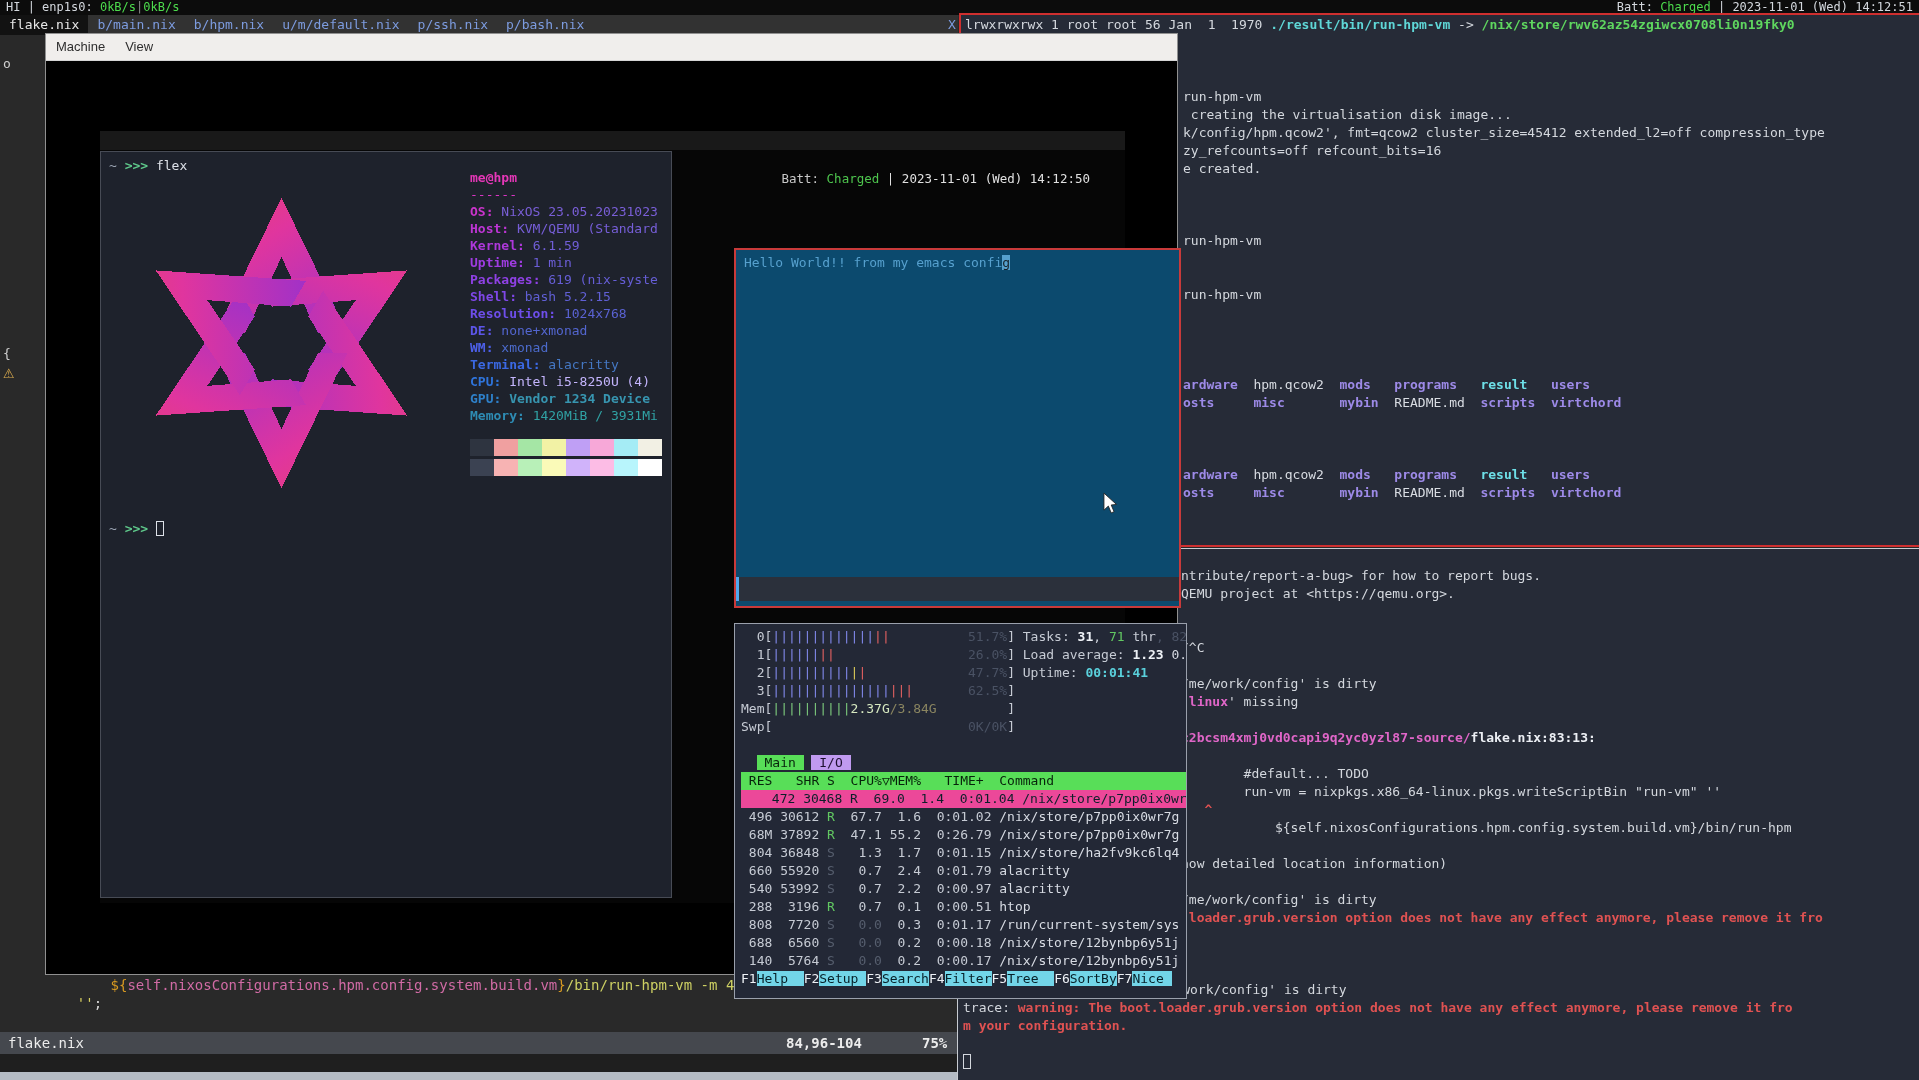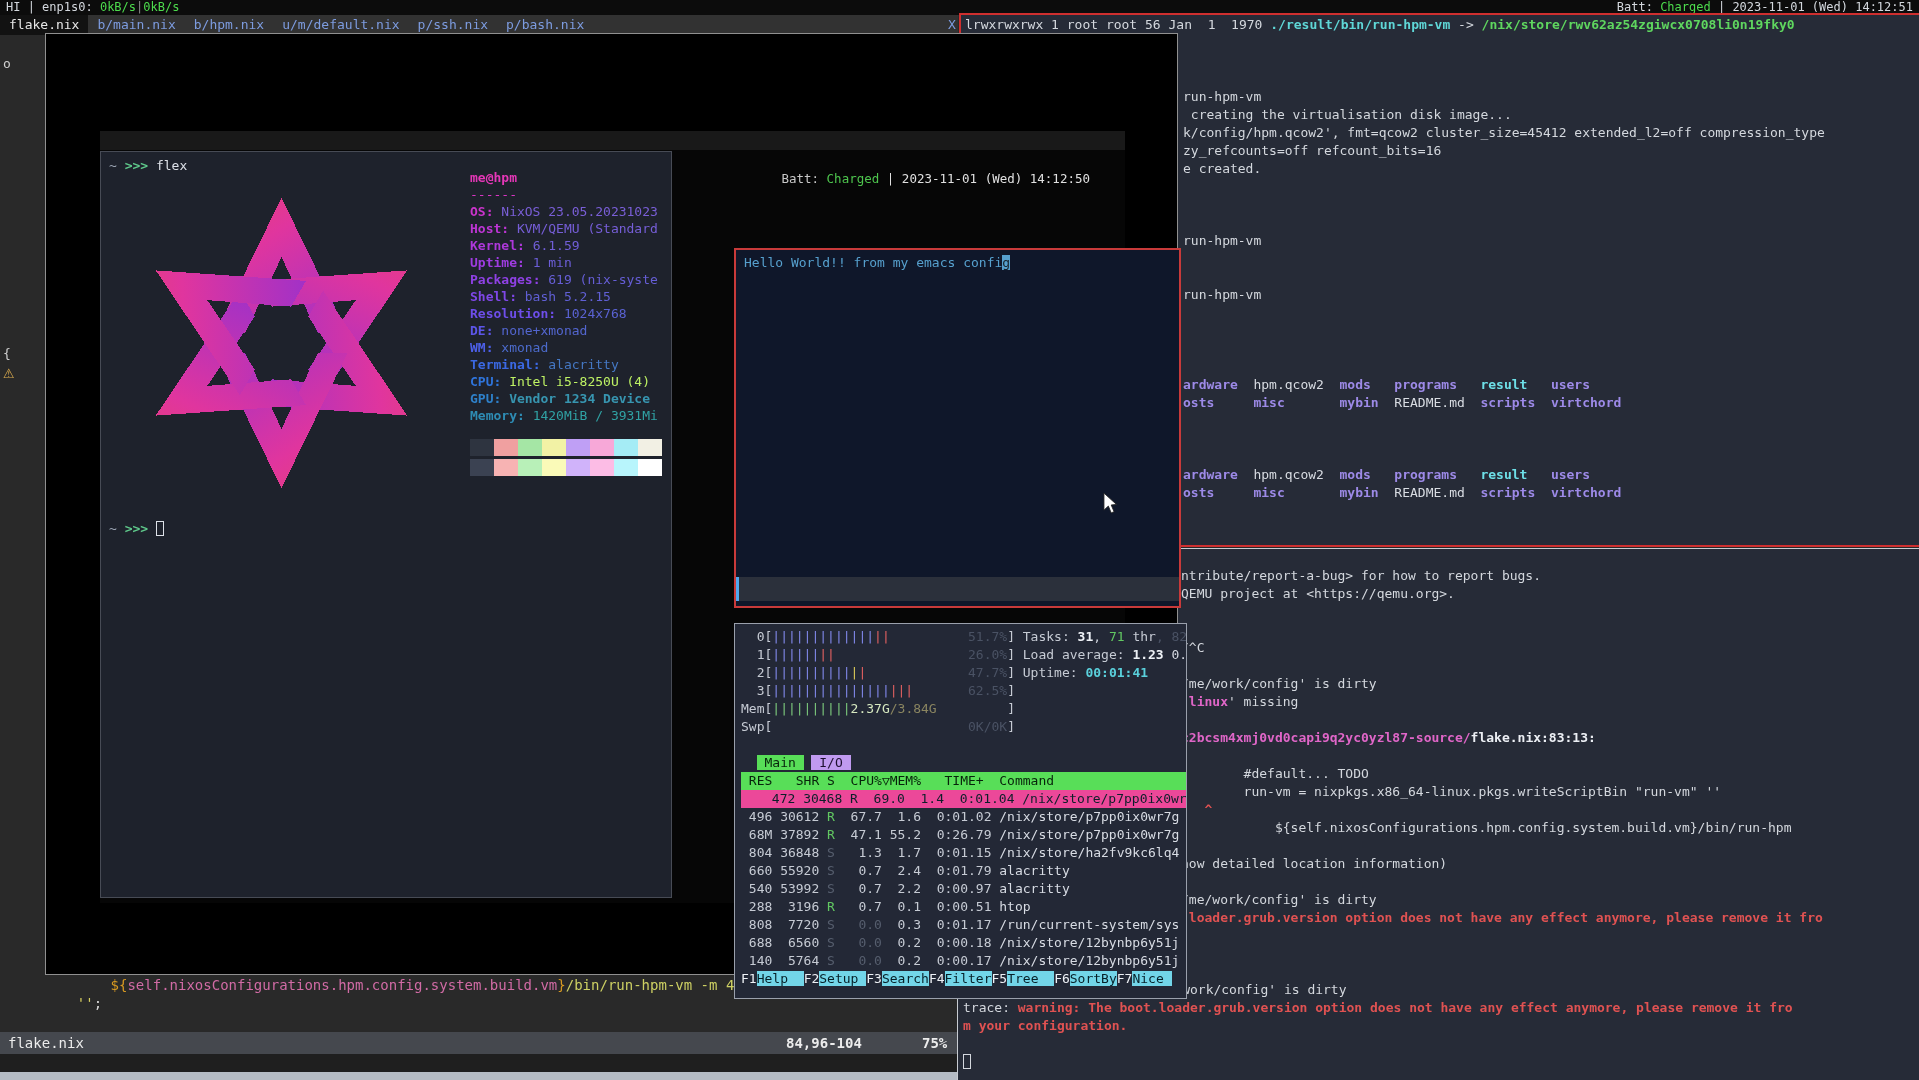--- a/index.html
+++ b/index.html
@@ -43,21 +43,21 @@
   .gbar .r{position:absolute;right:35px;}
   
   .gterm{position:absolute;left:0px;top:20px;width:570px;height:745px;background:#1e222c;border:1px solid #474b55;}
   .gprompt1{position:absolute;left:8px;top:5px;}
   .gprompt2{position:absolute;left:8px;top:368px;}
   .glogo{position:absolute;left:8px;top:26px;}
   .gfetch{position:absolute;left:369px;top:17px;}
   .gfetch .trow{height:17px;line-height:17px;}
   .gswatches{position:absolute;left:369px;top:287px;width:200px;}
   .sw{display:inline-block;width:24px;height:17px;}
-  .gemacs{position:absolute;left:634px;top:117px;width:443px;height:356px;background:#0f172a;border:2px solid #c83a3a;}
+  .gemacs{position:absolute;left:634px;top:117px;width:443px;height:356px;background:#0c4a6e;border:2px solid #c83a3a;}
   .ghello{position:absolute;left:8px;top:4px;}
   .gmodeline{position:absolute;left:0;bottom:5px;width:100%;height:24px;background:#2b303b;color:#a8afbc;line-height:24px;white-space:pre;}
   .gmodeline .accent{position:absolute;left:0;top:0;width:3px;height:100%;background:#4fa8ef;}
   .gmodeline .dot{color:#a9b665;margin-left:17px;}
   .gmodeline .num{margin-left:14px;}
   .gmodeline .buf{margin-left:14px;color:#e3e6ec;font-weight:bold;}
   .gmodeline .pos{margin-left:14px;color:#9aa2b0;}
   .gmodeline .mode{position:absolute;right:20px;color:#4fa8ef;font-weight:bold;}
   .ghtop{position:absolute;left:634px;top:492px;width:445px;height:370px;background:#232836;border:1px solid #9aa0ac;padding:4px 0 0 6px;color:#c6cbd4;overflow:hidden;}
   
@@ -159,20 +159,24 @@
         <div class="trow"> </div>
         <div class="trow"><span style="color: rgb(224, 102, 200); font-weight: bold;">warning:</span><span> Git tree '/home/me/work/config' is dirty</span></div>
         <div class="trow"><span>trace: </span><span style="color: rgb(224, 82, 82); font-weight: bold;">warning: The boot.loader.grub.version option does not have any effect anymore, please remove it fro</span></div>
         <div class="trow"><span style="color: rgb(224, 82, 82); font-weight: bold;">m your configuration.</span></div>
         <div class="trow"> </div>
         <div class="trow"><span style="outline: rgb(212, 216, 222) solid 1px; outline-offset: -1px;"> </span></div>
       </div>
   </div>
 
   <div class="abs qwin z10">
+    <div class="qmenu">
+      <div class="mi">Machine</div>
+      <div class="mi">View</div>
+    </div>
 
     <div class="gscreen">
 
       <div class="gbar">
         <span class="l"><span>HI | eth0: </span><span style="color: rgb(77, 196, 77);">0kB/s</span><span style="color: rgb(138, 138, 138);">|</span><span style="color: rgb(77, 196, 77);">0kB/s</span></span>
         <span class="r"><span>Batt: </span><span style="color: rgb(77, 196, 77);">Charged</span><span style="color: rgb(224, 224, 224);"> | 2023-11-01 (Wed) 14:12:50</span></span>
       </div>
 
       <div class="gterm">
         <div class="gprompt1 trow"><span style="color: rgb(154, 163, 178);">~</span><span> </span><span style="color: rgb(95, 201, 139); font-weight: bold;">&gt;&gt;&gt;</span><span> </span><span style="color: rgb(221, 225, 232);">flex</span></div>
@@ -200,21 +204,21 @@
             <div class="trow"><span style="color: rgb(203, 52, 204); font-weight: bold;">OS</span><span style="color: rgb(203, 52, 204); font-weight: bold;">: </span><span style="color: rgb(122, 95, 216);">NixOS 23.05.20231023</span></div>
             <div class="trow"><span style="color: rgb(189, 53, 212); font-weight: bold;">Host</span><span style="color: rgb(189, 53, 212); font-weight: bold;">: </span><span style="color: rgb(118, 94, 216);">KVM/QEMU (Standard</span></div>
             <div class="trow"><span style="color: rgb(174, 56, 219); font-weight: bold;">Kernel</span><span style="color: rgb(174, 56, 219); font-weight: bold;">: </span><span style="color: rgb(113, 94, 216);">6.1.59</span></div>
             <div class="trow"><span style="color: rgb(159, 60, 225); font-weight: bold;">Uptime</span><span style="color: rgb(159, 60, 225); font-weight: bold;">: </span><span style="color: rgb(108, 94, 216);">1 min</span></div>
             <div class="trow"><span style="color: rgb(143, 65, 229); font-weight: bold;">Packages</span><span style="color: rgb(143, 65, 229); font-weight: bold;">: </span><span style="color: rgb(102, 94, 214);">619 (nix-syste</span></div>
             <div class="trow"><span style="color: rgb(127, 71, 232); font-weight: bold;">Shell</span><span style="color: rgb(127, 71, 232); font-weight: bold;">: </span><span style="color: rgb(96, 95, 212);">bash 5.2.15</span></div>
             <div class="trow"><span style="color: rgb(110, 78, 234); font-weight: bold;">Resolution</span><span style="color: rgb(110, 78, 234); font-weight: bold;">: </span><span style="color: rgb(90, 98, 210);">1024x768</span></div>
             <div class="trow"><span style="color: rgb(93, 86, 234); font-weight: bold;">DE</span><span style="color: rgb(93, 86, 234); font-weight: bold;">: </span><span style="color: rgb(83, 102, 208);">none+xmonad</span></div>
             <div class="trow"><span style="color: rgb(76, 95, 232); font-weight: bold;">WM</span><span style="color: rgb(76, 95, 232); font-weight: bold;">: </span><span style="color: rgb(76, 107, 204);">xmonad</span></div>
             <div class="trow"><span style="color: rgb(59, 105, 228); font-weight: bold;">Terminal</span><span style="color: rgb(59, 105, 228); font-weight: bold;">: </span><span style="color: rgb(69, 120, 196);">alacritty</span></div>
-            <div class="trow"><span style="color: rgb(47, 116, 219); font-weight: bold;">CPU</span><span style="color: rgb(47, 116, 219); font-weight: bold;">: </span><span style="color: #bef264;">Intel i5-8250U (4)</span></div>
+            <div class="trow"><span style="color: rgb(47, 116, 219); font-weight: bold;">CPU</span><span style="color: rgb(47, 116, 219); font-weight: bold;">: </span><span style="color: #c4b5fd;">Intel i5-8250U (4)</span></div>
             <div class="trow"><span style="color: rgb(46, 128, 201); font-weight: bold;">GPU</span><span style="color: rgb(46, 128, 201); font-weight: bold;">: </span><span style="color: rgb(55, 149, 176); font-weight: bold;">Vendor 1234 Device</span></div>
             <div class="trow"><span style="color: rgb(46, 140, 180); font-weight: bold;">Memory</span><span style="color: rgb(46, 140, 180); font-weight: bold;">: </span><span style="color: rgb(48, 162, 164);">1420MiB / 3931Mi</span></div>
           </div>
 
         <div class="gswatches">
           <div><span class="sw" style="background: rgb(46, 52, 64);"></span><span class="sw" style="background: rgb(240, 160, 160);"></span><span class="sw" style="background: rgb(165, 230, 165);"></span><span class="sw" style="background: rgb(242, 242, 165);"></span><span class="sw" style="background: rgb(191, 159, 245);"></span><span class="sw" style="background: rgb(247, 168, 216);"></span><span class="sw" style="background: rgb(165, 236, 245);"></span><span class="sw" style="background: rgb(242, 240, 228);"></span></div>
           <div><span class="sw" style="background: rgb(59, 66, 82);"></span><span class="sw" style="background: rgb(247, 179, 179);"></span><span class="sw" style="background: rgb(184, 240, 184);"></span><span class="sw" style="background: rgb(250, 250, 184);"></span><span class="sw" style="background: rgb(208, 179, 250);"></span><span class="sw" style="background: rgb(252, 188, 229);"></span><span class="sw" style="background: rgb(184, 245, 252);"></span><span class="sw" style="background: rgb(255, 255, 255);"></span></div>
         </div>
 
         <div class="gprompt2 trow"><span style="color: rgb(154, 163, 178);">~</span><span> </span><span style="color: rgb(95, 201, 139); font-weight: bold;">&gt;&gt;&gt;</span><span> </span><span style="outline: rgb(221, 225, 232) solid 1px; outline-offset: -1px;"> </span></div>

